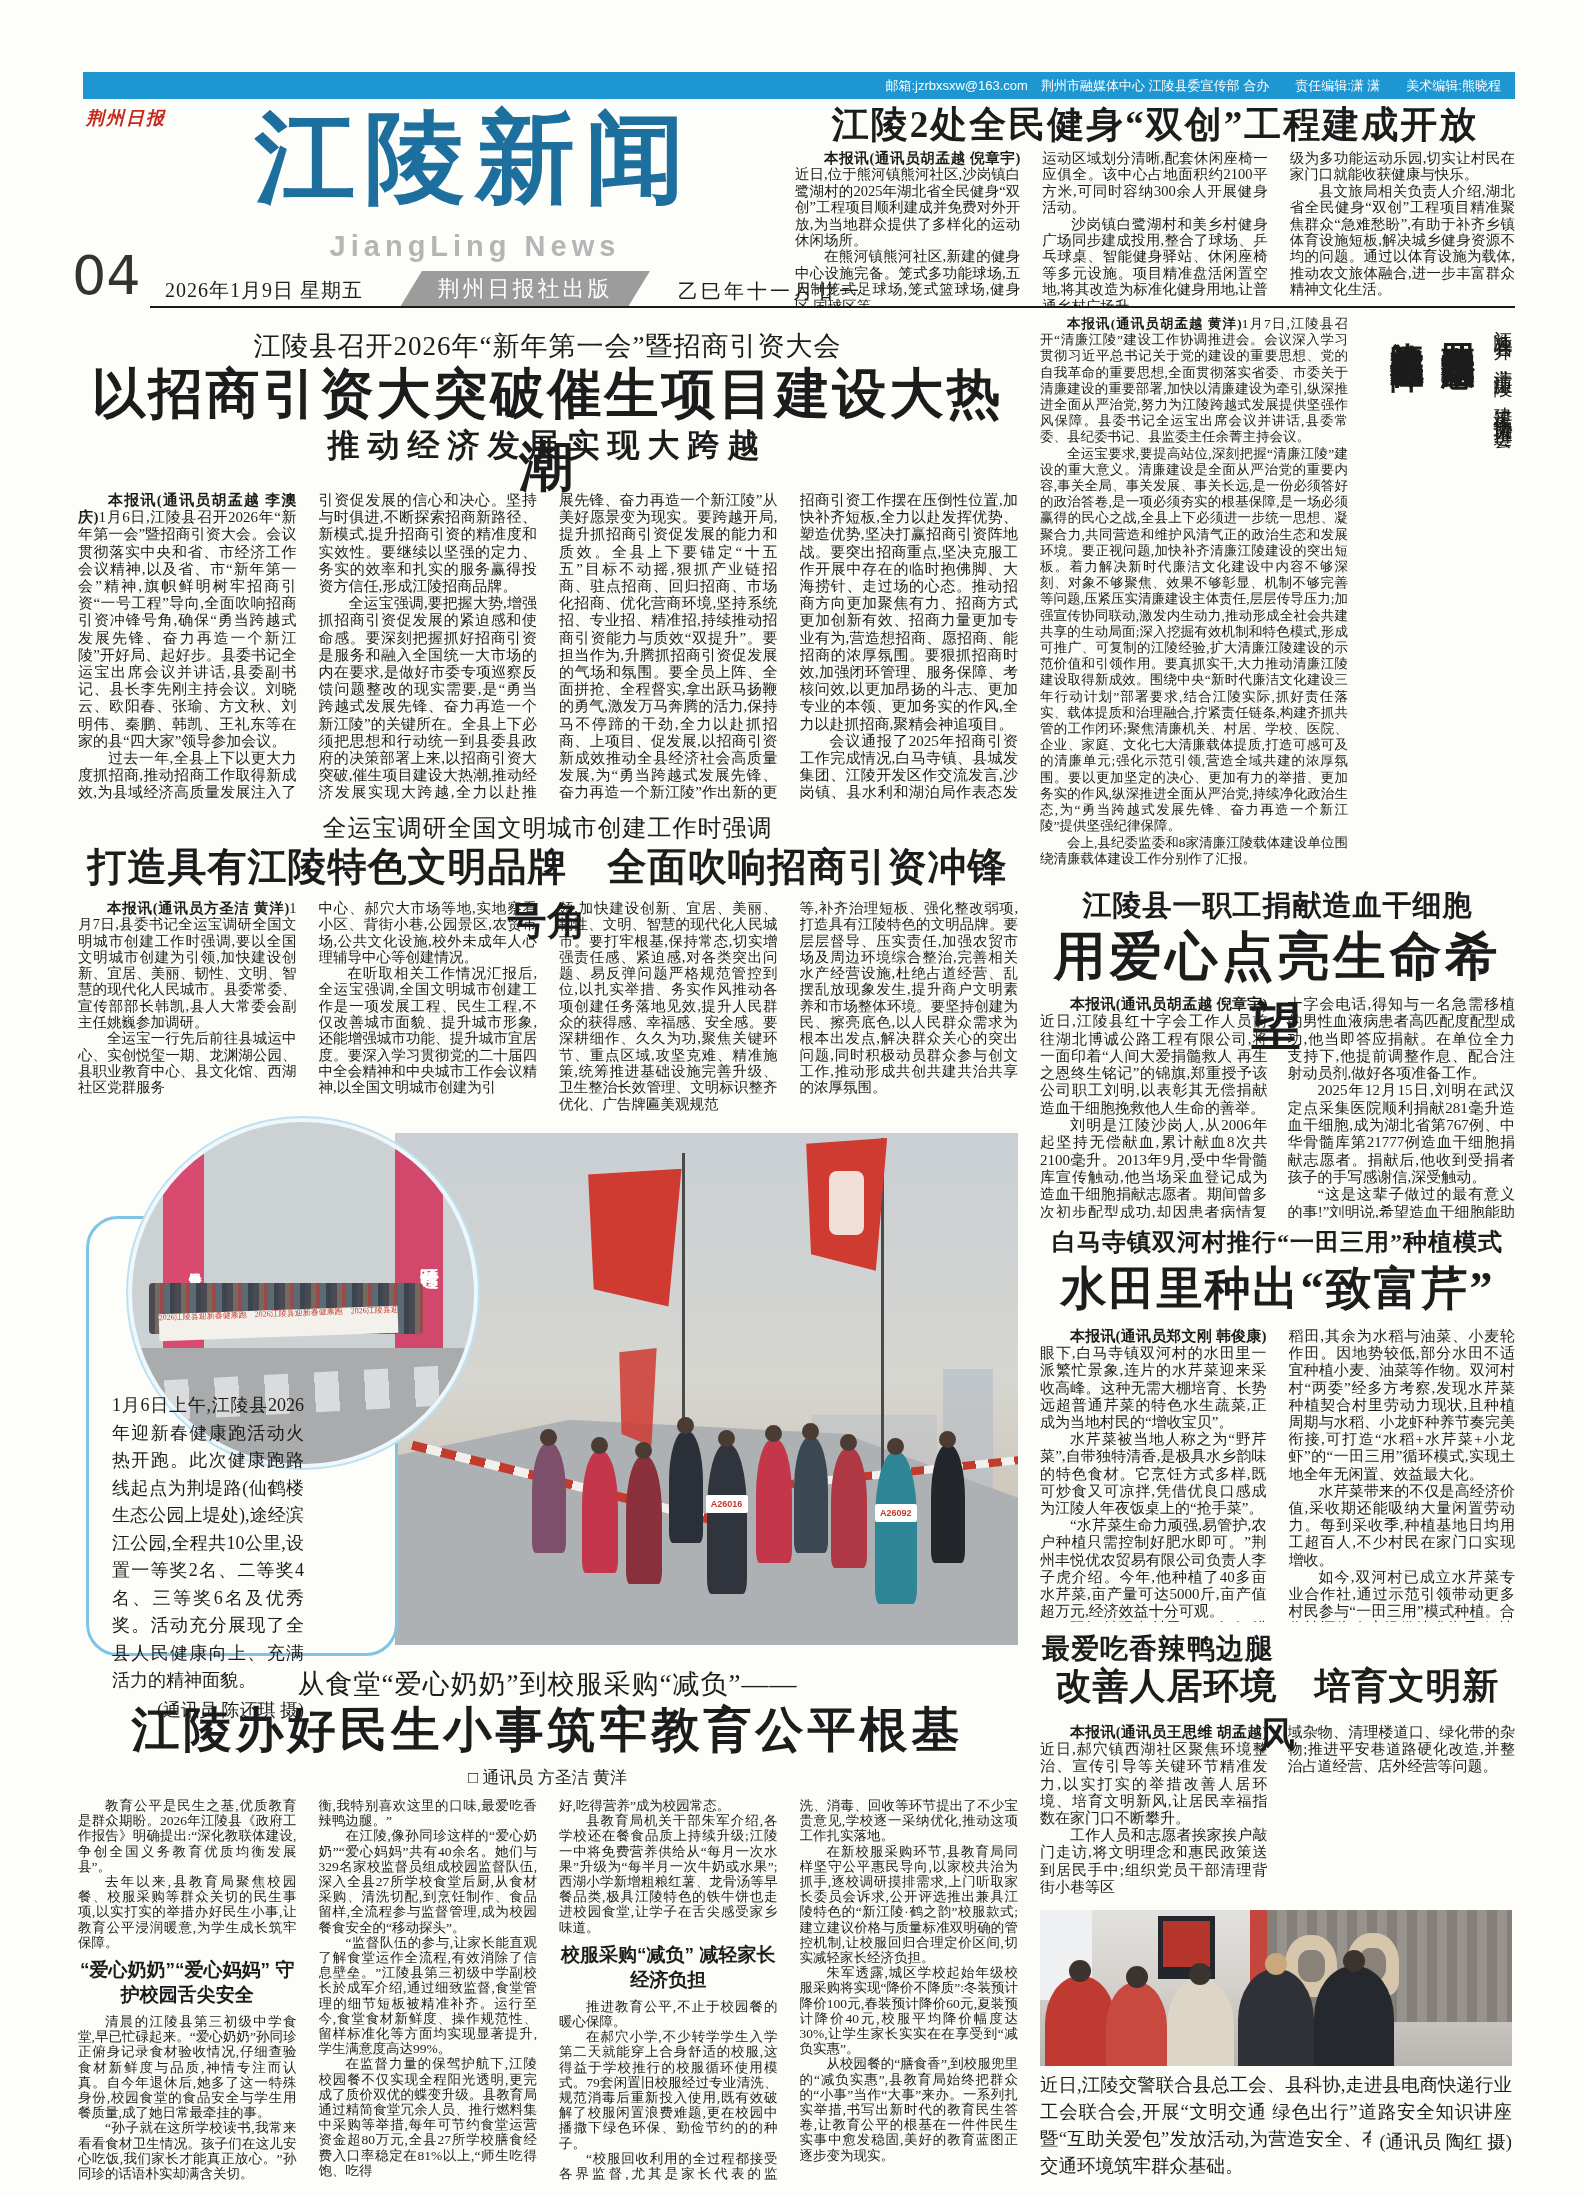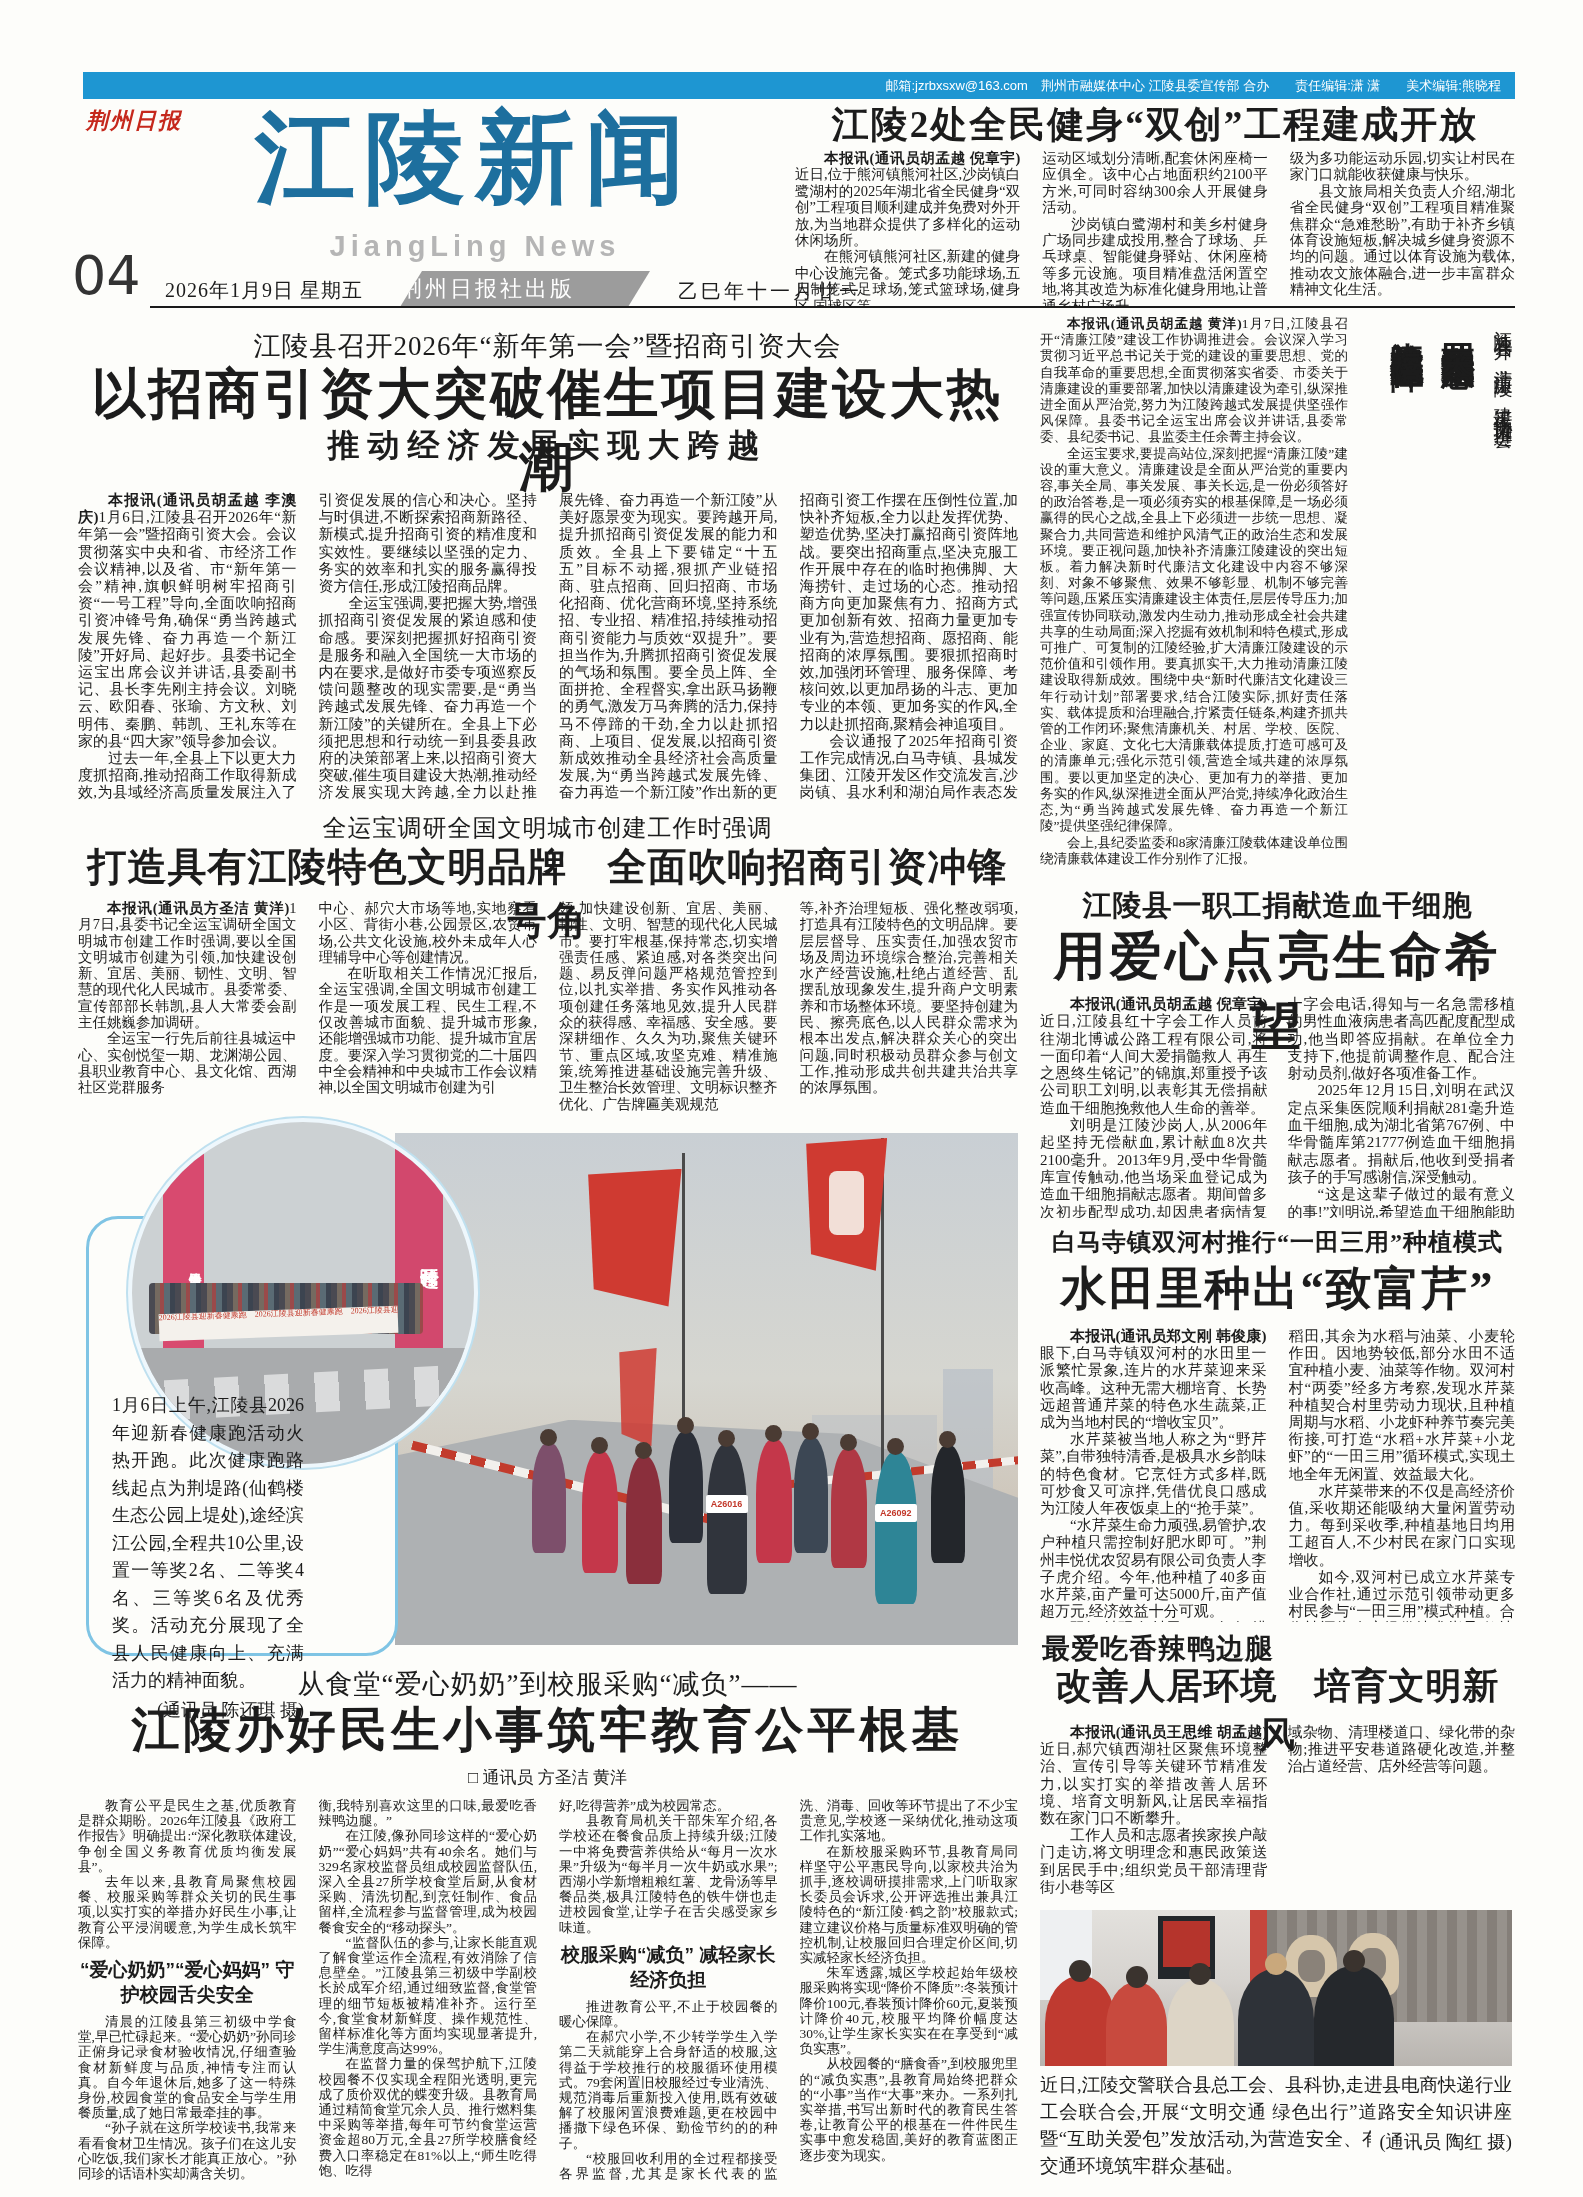--- a/index.html
+++ b/index.html
@@ -3,30 +3,30 @@
 <meta charset="utf-8">
 <style>
   html,body{margin:0;padding:0;background:#e8e8e4;}
   .page{position:relative;width:1583px;height:2197px;margin:0 auto;background:#fdfdfa;
         font-family:"Liberation Serif","DejaVu Serif",serif;color:#1c1c1c;overflow:hidden;}
   .abs{position:absolute;}
   
   .topbar{left:83px;top:72px;width:1432px;height:27px;background:#1e96d2;color:#fff;
           font-family:"Liberation Sans","DejaVu Sans",sans-serif;font-size:13px;line-height:27px;
           text-align:right;padding-right:14px;box-sizing:border-box;white-space:nowrap;}
-  .logo{left:86px;top:106px;font-size:22px;font-weight:bold;font-style:italic;color:#c5281c;letter-spacing:2px;}
+  .logo{left:86px;top:106px;font-size:18px;font-weight:bold;font-style:italic;color:#c5281c;letter-spacing:2px;}
   .mh-title{left:190px;top:96px;width:570px;margin:0;text-align:center;font-size:100px;line-height:1.25;
             font-weight:900;color:#1d6f9e;letter-spacing:10px;}
   .mh-en{left:190px;top:230px;width:570px;text-align:center;font-size:29px;font-weight:bold;color:#b5b5b5;
          letter-spacing:5px;font-family:"Liberation Sans","DejaVu Sans",sans-serif;}
   .pagenum{left:72px;top:244px;font-size:54px;color:#333;font-family:"DejaVu Sans","Liberation Sans",sans-serif;}
   .mh-rule{left:150px;top:306px;width:1365px;height:2px;background:#1a1a1a;}
   .pubdate{left:165px;top:277px;font-size:20px;letter-spacing:1px;}
   .trapezoid{left:400px;top:271px;width:250px;height:36px;background:#9c9c9c;color:#fff;font-size:22px;
-             line-height:36px;text-align:left;letter-spacing:3px;
+             line-height:36px;text-align:center;letter-spacing:3px;
              clip-path:polygon(22px 0,100% 0,calc(100% - 22px) 100%,0 100%);}
   .lunar{left:678px;top:278px;font-size:20px;letter-spacing:3px;}
   
   .kicker{text-align:center;font-size:27px;letter-spacing:1px;}
   .hl{margin:0;text-align:center;font-weight:900;}
   .cols{display:flex;gap:22px;overflow:hidden;text-align:justify;}
   .col{flex:1;overflow:hidden;}
   .col p,.qbody p{margin:0;}
   .b-p,.b-l{text-indent:2em;}
   .b-c{text-indent:0;}

